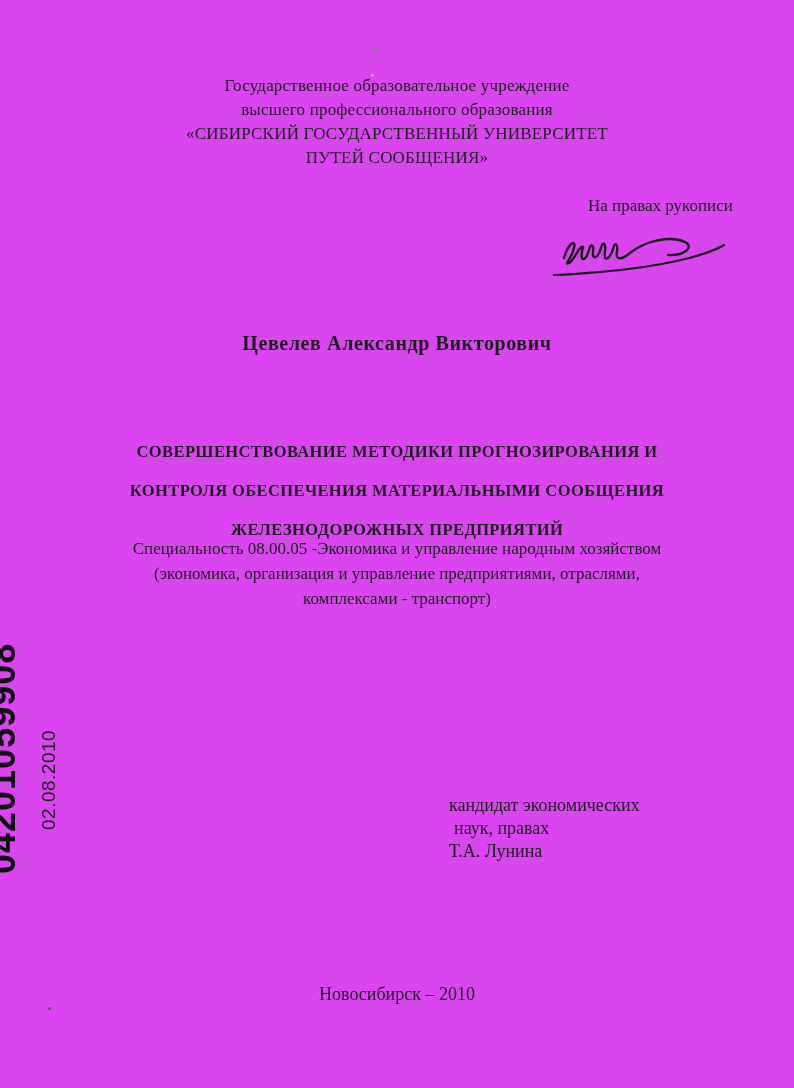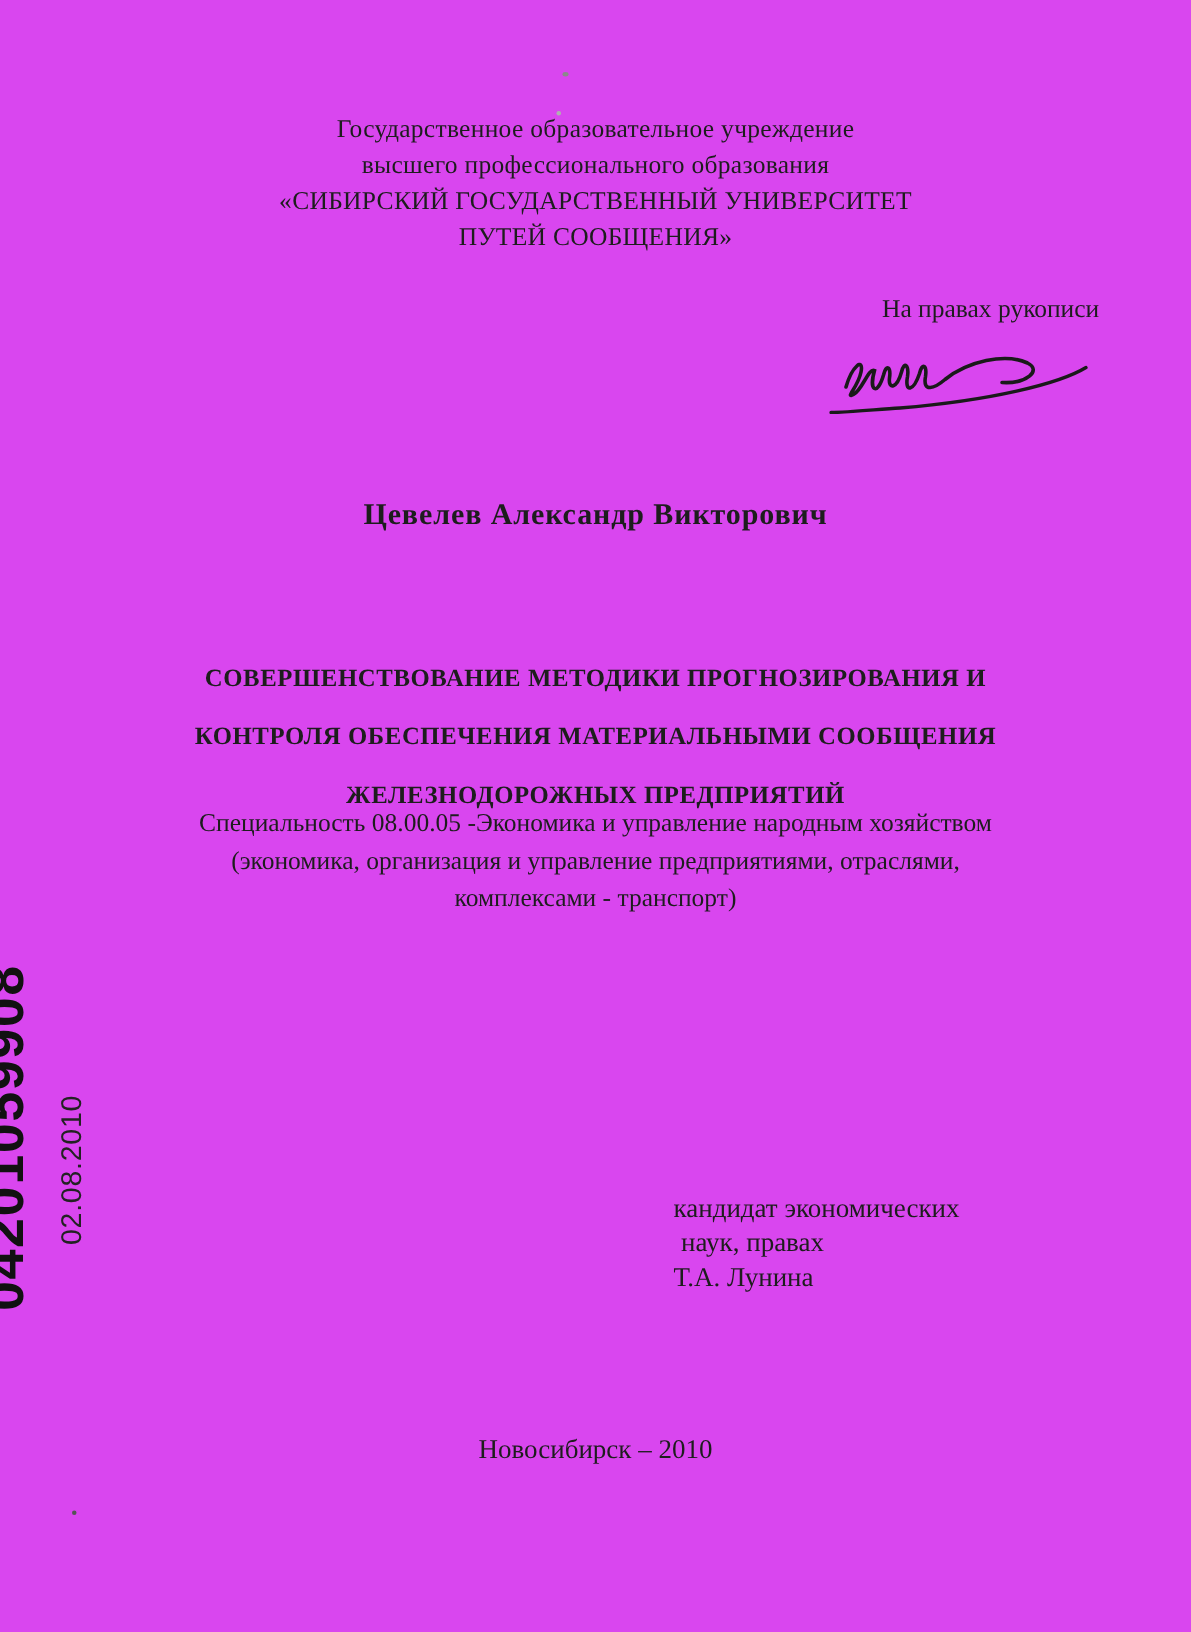--- a/index.html
+++ b/index.html
@@ -86,21 +86,21 @@
   }
   .advisor {
     position: absolute;
     left: 449px;
     top: 794px;
     font-size: 18px;
     line-height: 23px;
   }
   .advisor .indent { padding-left: 5px; }
   .footer {
-    top: 956px;
+    top: 984px;
     font-size: 18px;
   }
   .speck {
     position: absolute;
     background: #8a8a8a;
     border-radius: 50%;
   }
   .speck-1 { left: 375px; top: 48px;  width: 4px; height: 3px; }
   .speck-2 { left: 371px; top: 74px;  width: 3px; height: 3px; background:#b0b0b0; }
   .speck-3 { left: 48px;  top: 1007px; width: 3px; height: 3px; background:#555555; }

